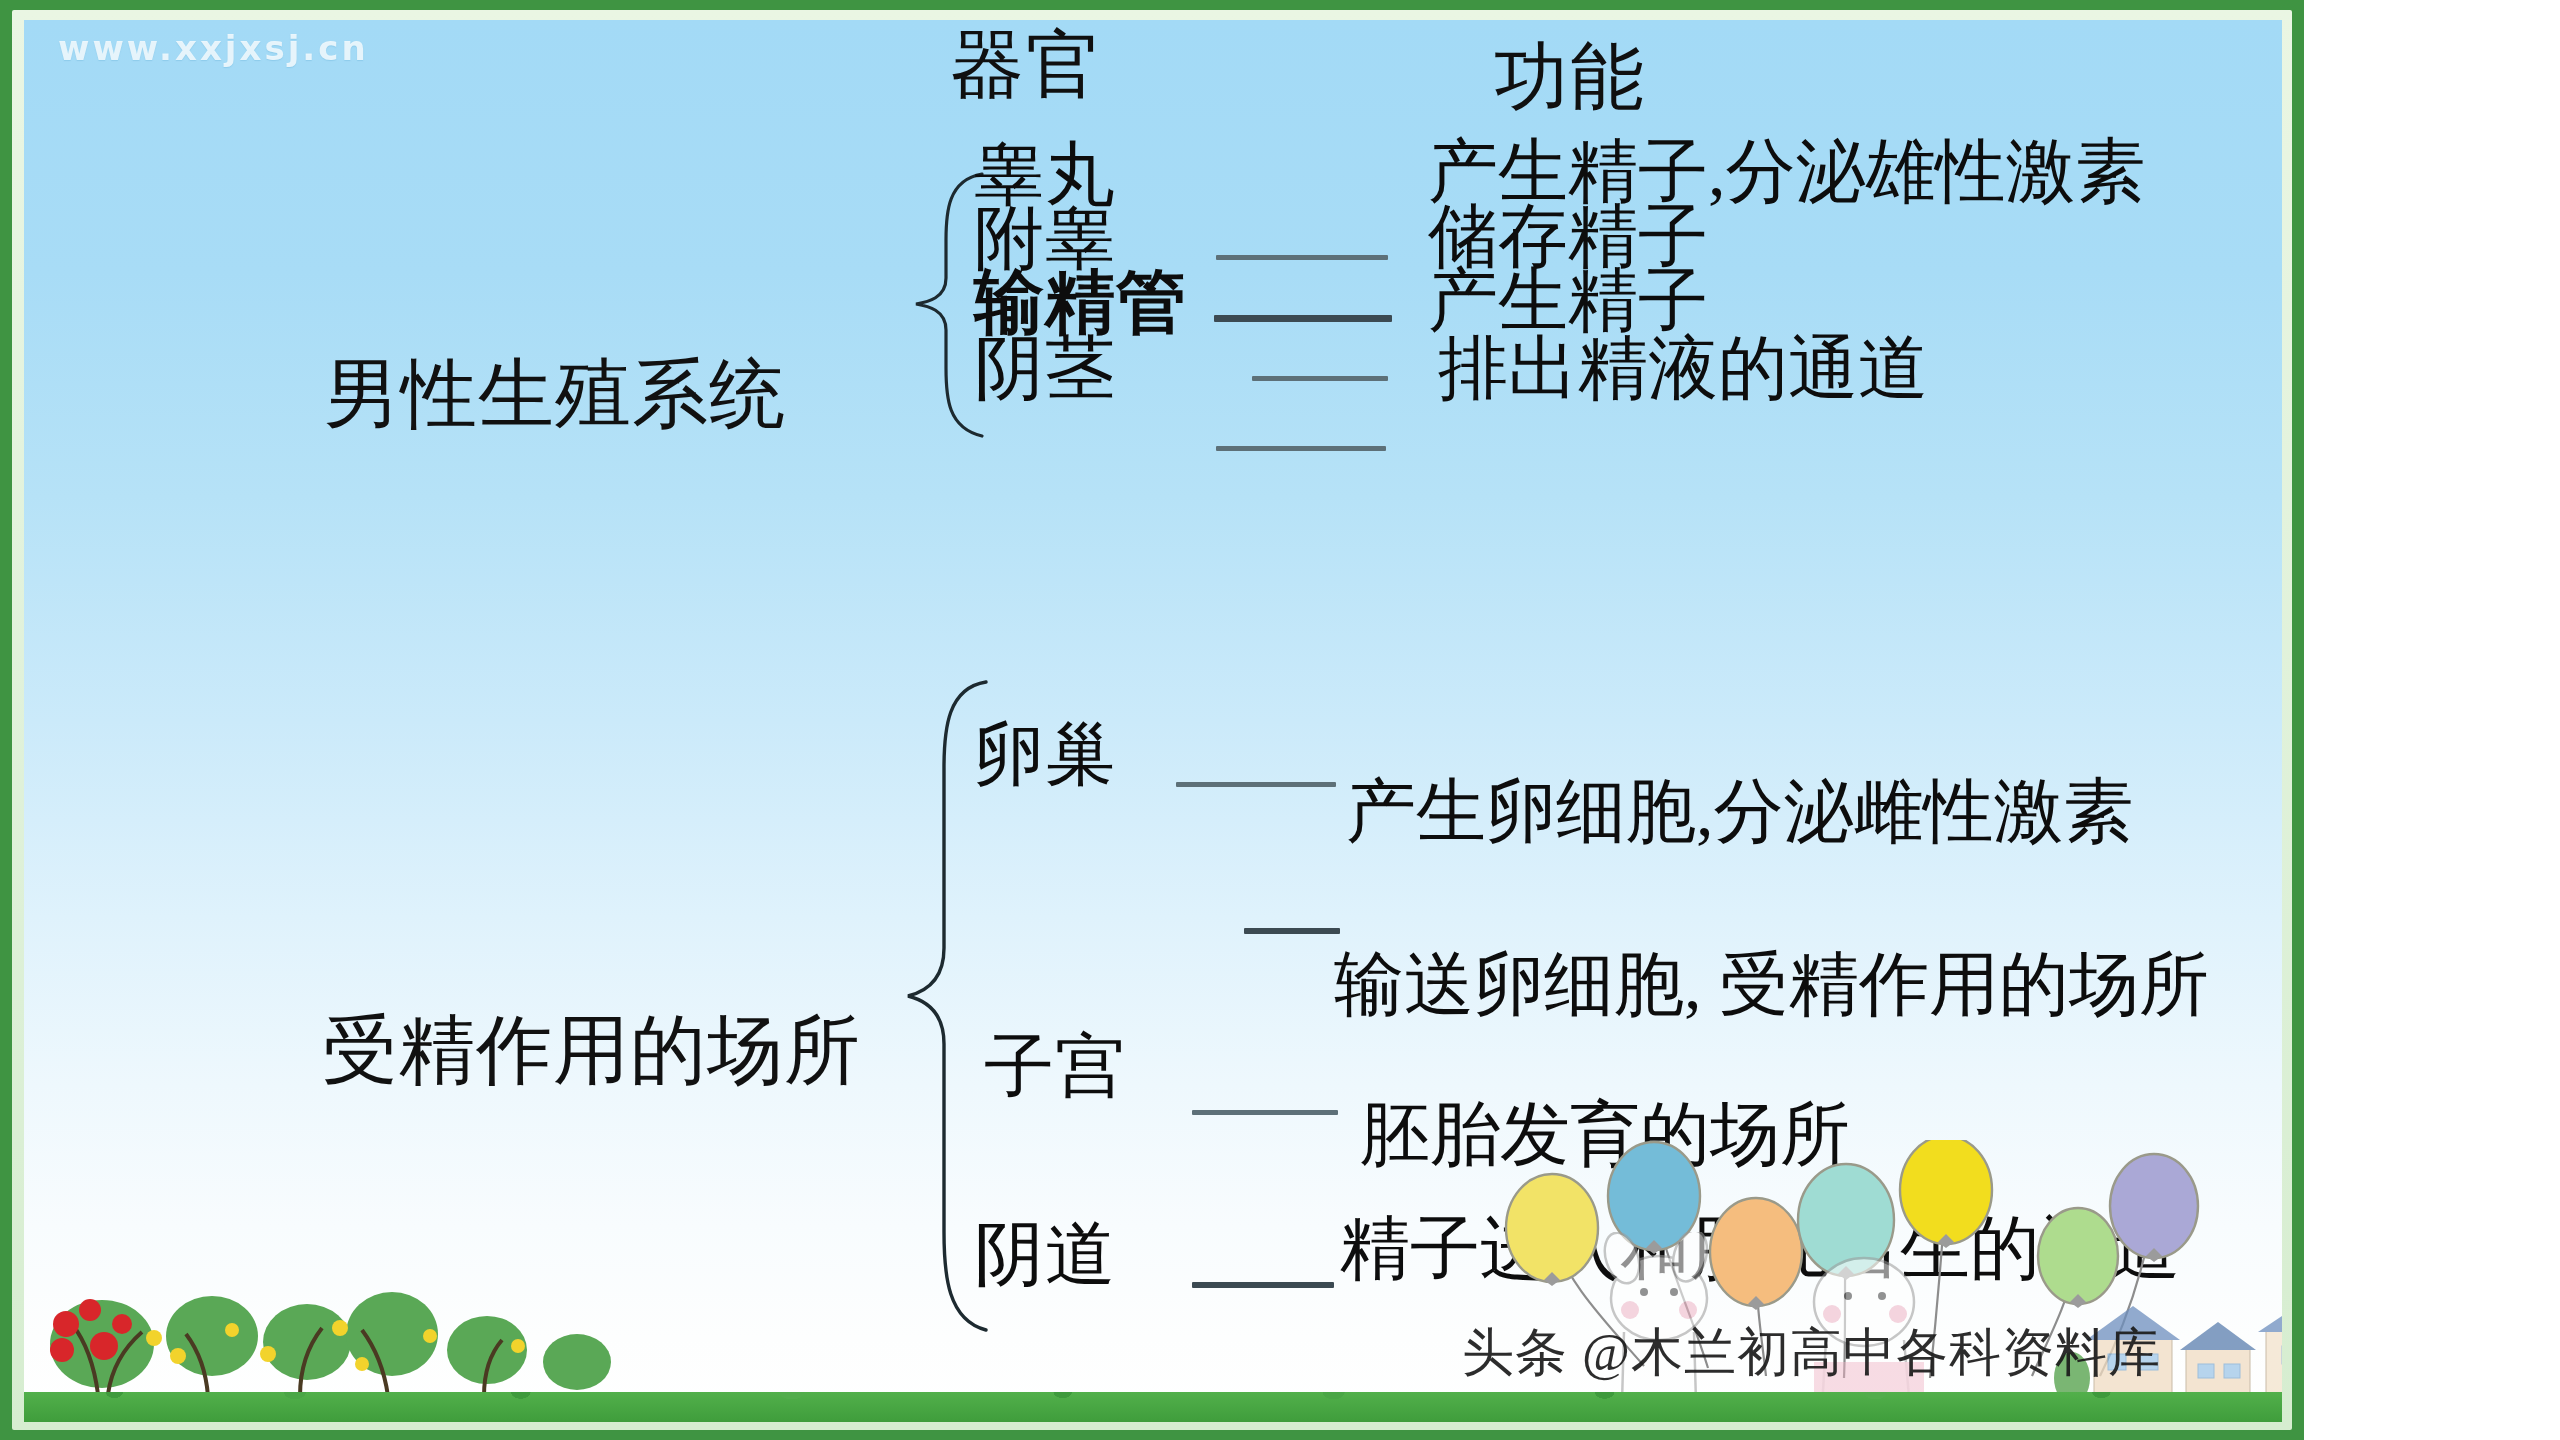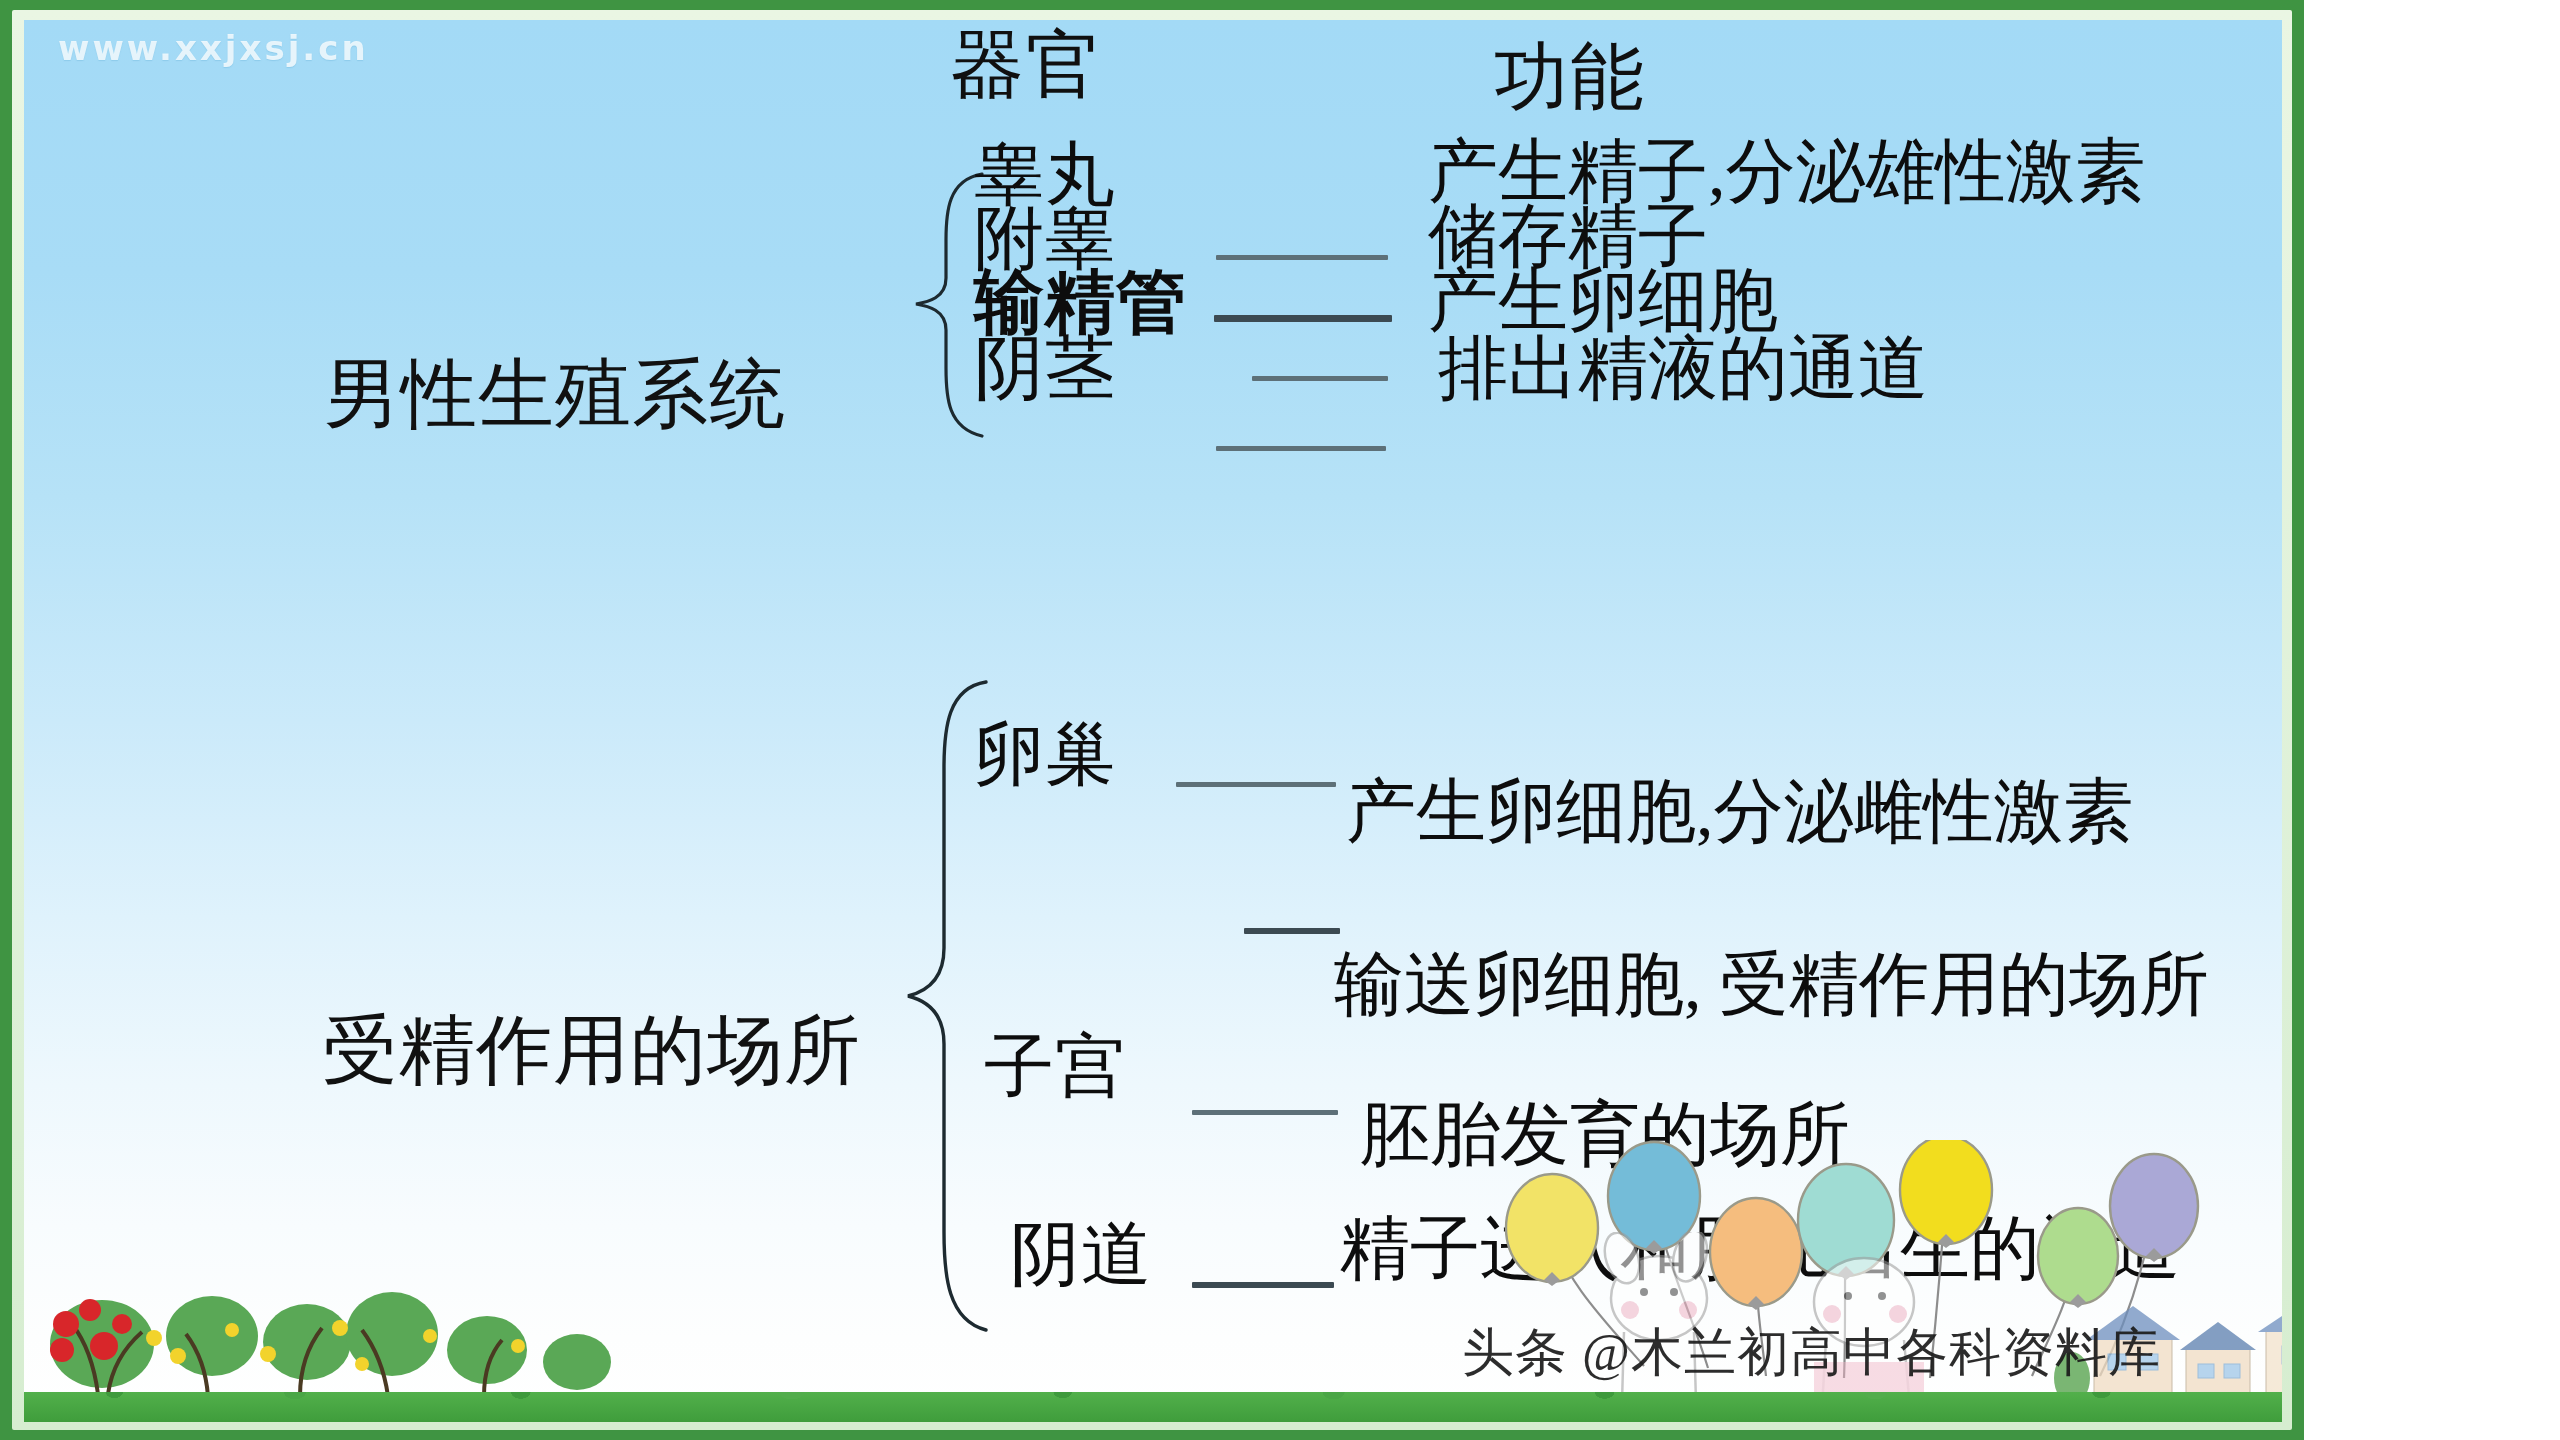--- a/index.html
+++ b/index.html
@@ -123,21 +123,21 @@
     <div class="organ" style="left:950px;top:108px;">睾丸</div>
     <div class="conn" style="left:1192px;top:235px;width:172px;height:5px;background:#5d7078;"></div>
     <div class="func" style="left:1404px;top:105px;">产生精子,分泌雄性激素</div>
 
     <div class="organ" style="left:950px;top:172px;">附睾</div>
     <div class="conn" style="left:1190px;top:295px;width:178px;height:7px;"></div>
     <div class="func" style="left:1404px;top:170px;">储存精子</div>
 
     <div class="organ" style="left:950px;top:236px;font-weight:bold;">输精管</div>
     <div class="conn" style="left:1228px;top:356px;width:136px;height:5px;background:#5d7078;"></div>
-    <div class="func" style="left:1404px;top:234px;">产生卵细胞</div>
+    <div class="func" style="left:1404px;top:234px;">产生精子</div>
 
     <div class="organ" style="left:950px;top:302px;">阴茎</div>
     <div class="conn" style="left:1192px;top:426px;width:170px;height:5px;background:#5d7078;"></div>
     <div class="func" style="left:1414px;top:302px;">排出精液的通道</div>
 
     <div class="sys-label" id="sys-female">受精作用的场所</div>
 
     <div class="brace" style="left:858px;top:656px;">
       <svg width="120" height="660" viewBox="0 0 120 660" aria-hidden="true">
         <path d="M104 6 C66 12 62 52 62 92 L62 272 C62 306 42 316 26 320
@@ -149,21 +149,21 @@
     <div class="conn" style="left:1152px;top:762px;width:160px;height:5px;background:#5d7078;"></div>
     <div class="func" style="left:1322px;top:745px;">产生卵细胞,分泌雌性激素</div>
 
     <div class="conn" style="left:1220px;top:908px;width:96px;height:6px;"></div>
     <div class="func" style="left:1310px;top:918px;">输送卵细胞, 受精作用的场所</div>
 
     <div class="organ" style="left:960px;top:1000px;">子宫</div>
     <div class="conn" style="left:1168px;top:1090px;width:146px;height:5px;background:#5d7078;"></div>
     <div class="func" style="left:1336px;top:1068px;">胚胎发育的场所</div>
 
-    <div class="organ" style="left:950px;top:1188px;margin-left:36px;">阴道</div>
+    <div class="organ" style="left:950px;top:1188px;">阴道</div>
     <div class="conn" style="left:1168px;top:1262px;width:142px;height:6px;"></div>
     <div class="func" style="left:1316px;top:1182px;">精子进入和胎儿出生的通道</div>
 
     <div id="deco-balloons">
       <svg width="720" height="240" viewBox="0 0 720 240" aria-hidden="true">
         <g stroke="#8d8d8d" stroke-width="2.2" fill="none">
           <path d="M58 92 C70 140 110 180 150 226"></path>
           <path d="M160 58 C168 112 196 170 214 228"></path>
           <path d="M262 118 C262 166 268 200 272 236"></path>
           <path d="M352 82 C350 136 352 192 350 238"></path>

